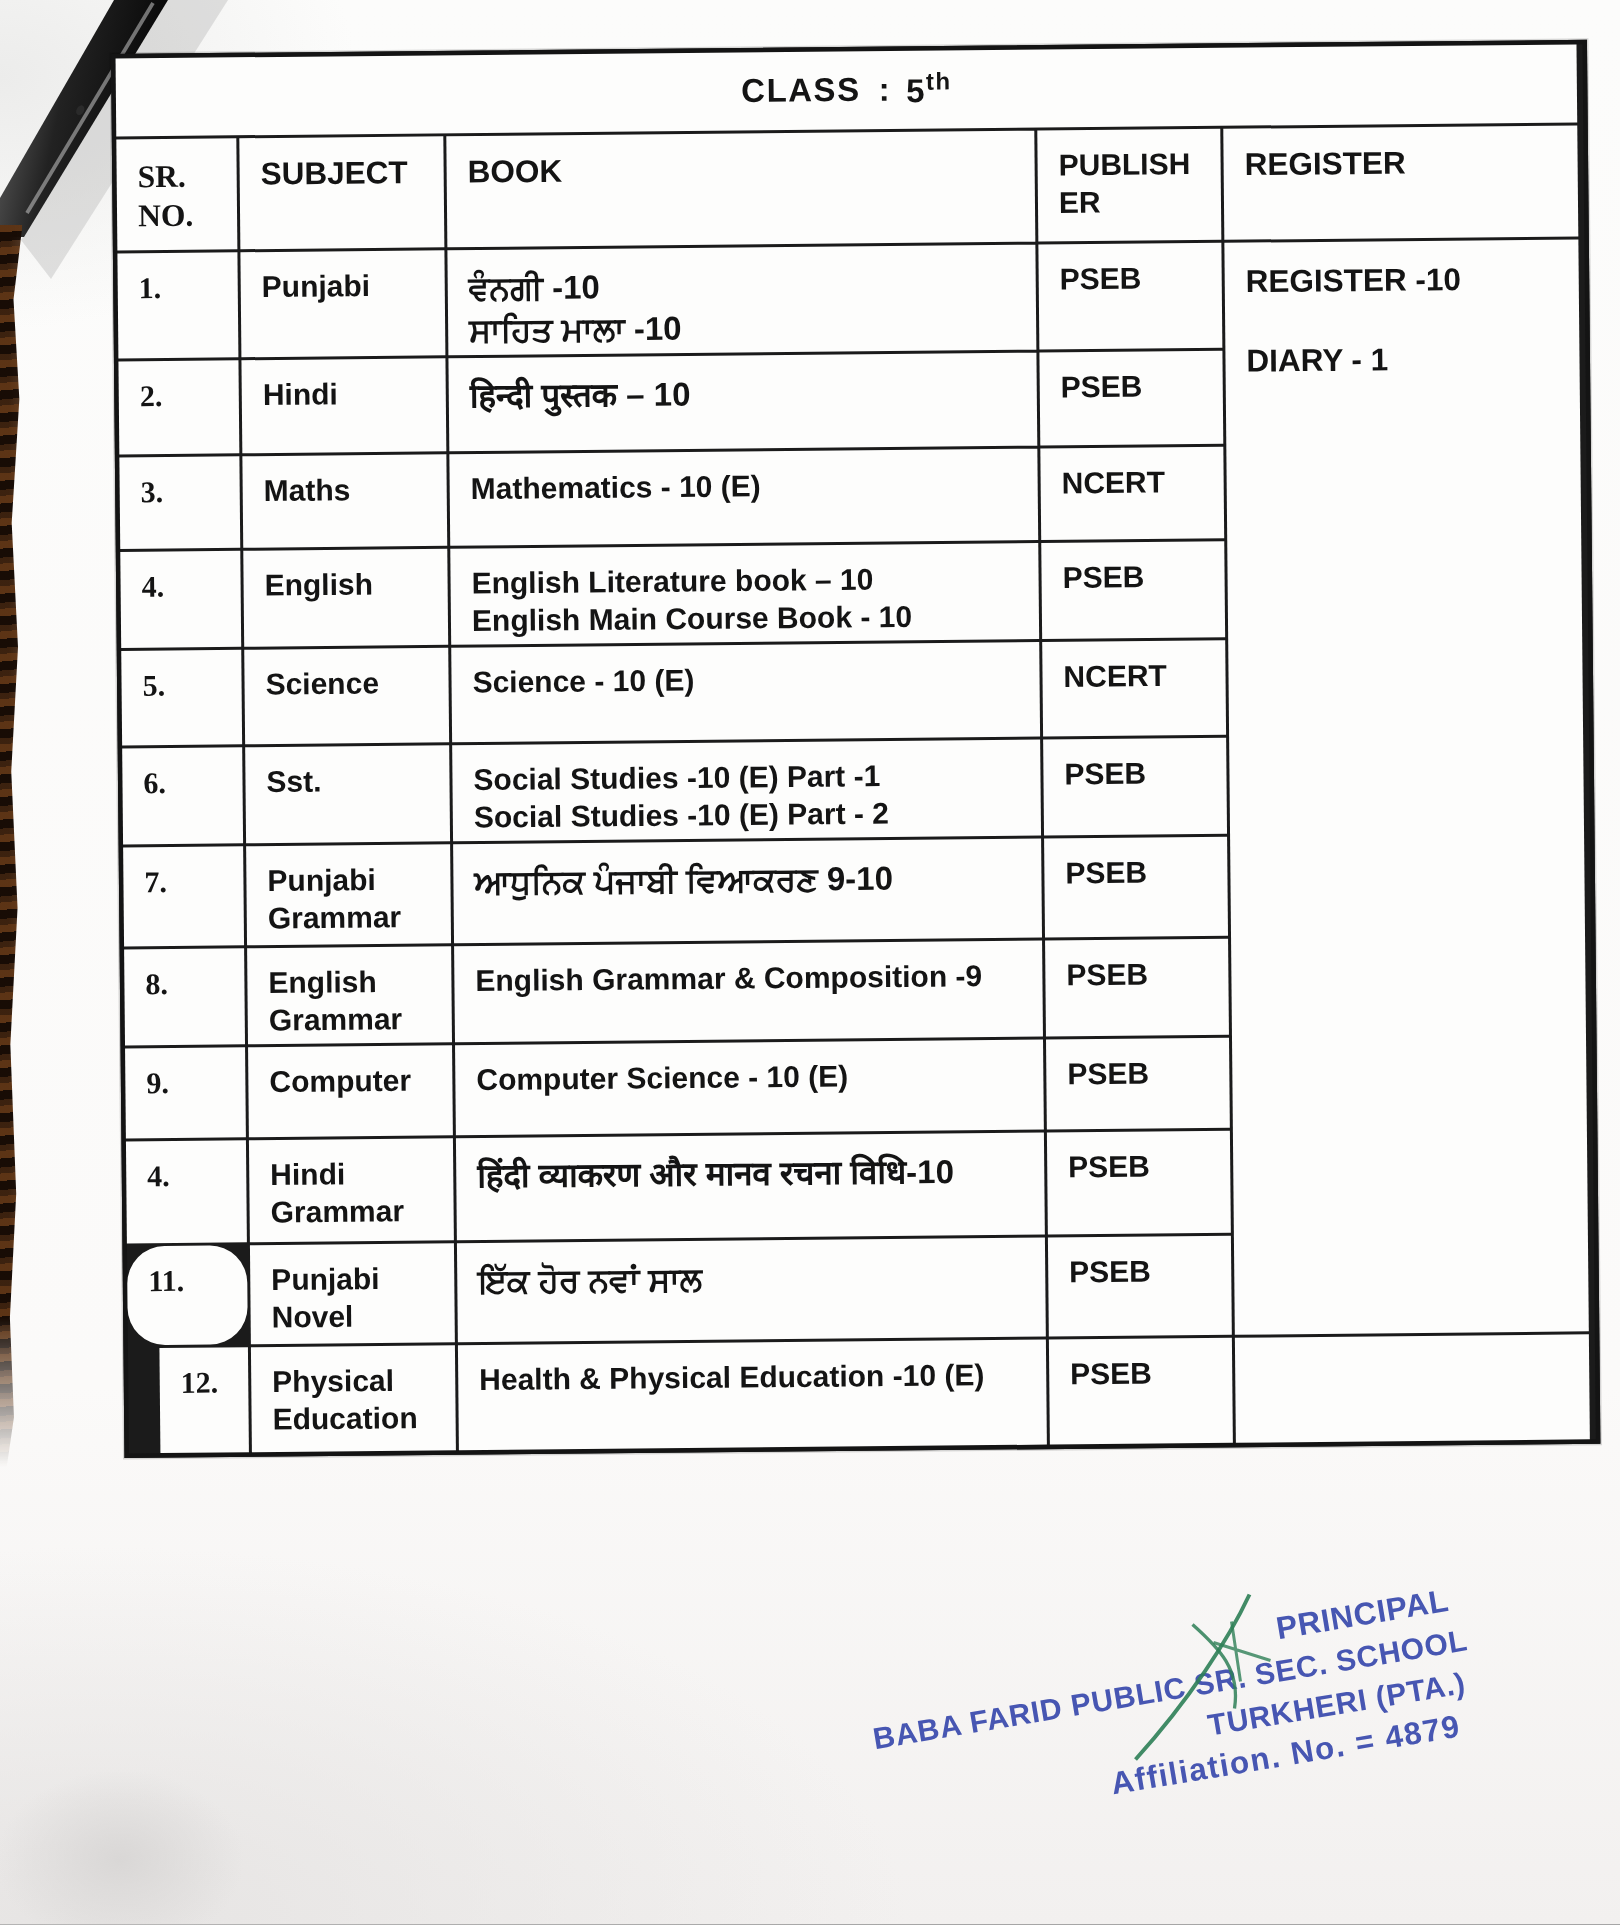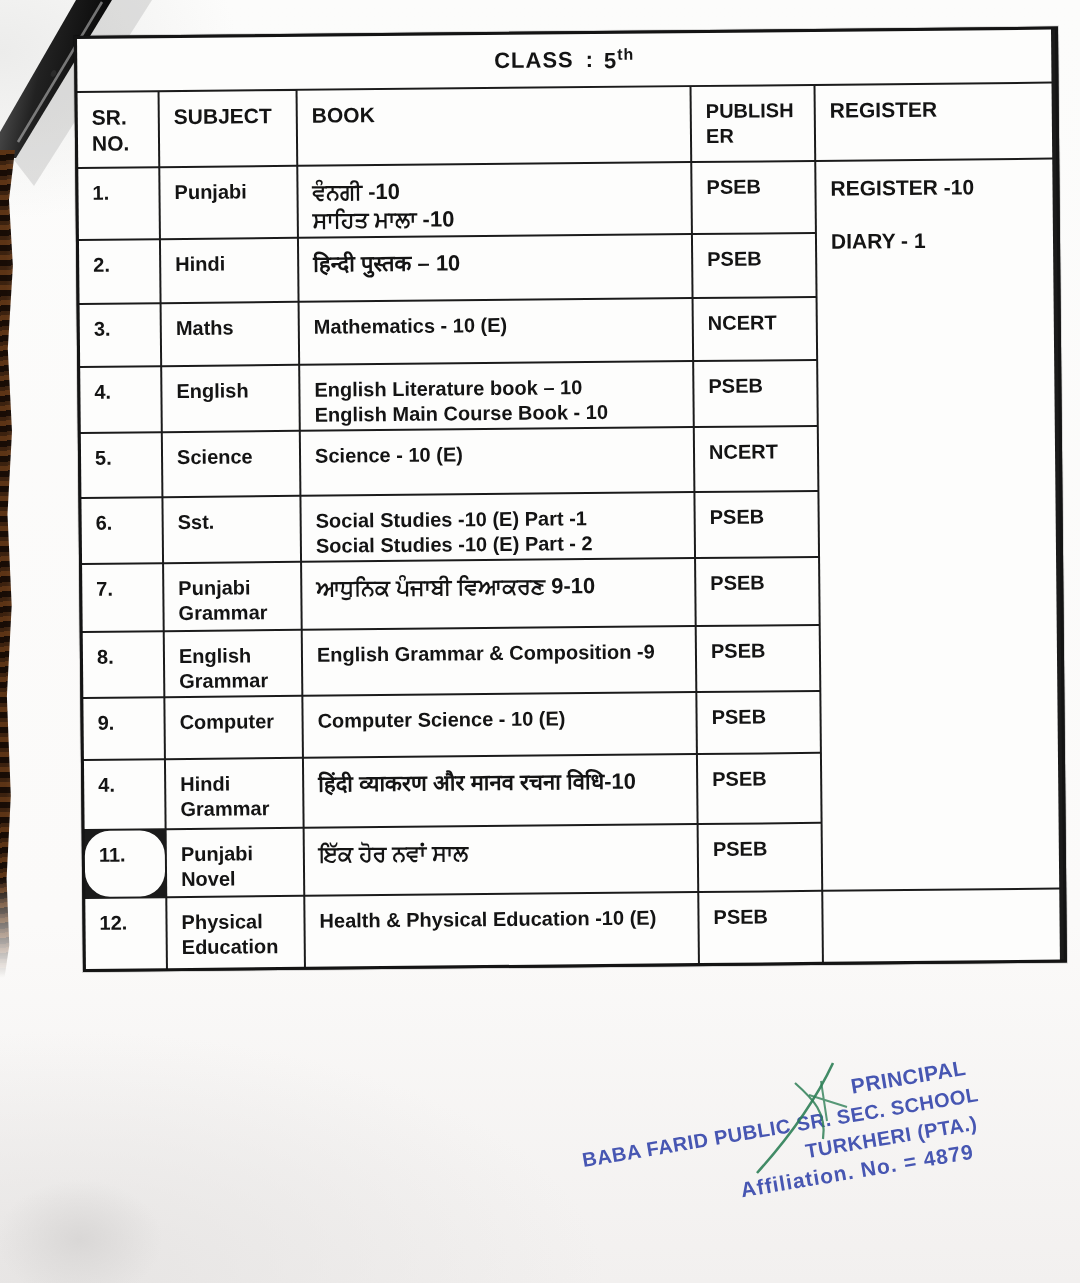--- a/index.html
+++ b/index.html
@@ -58,21 +58,21 @@
   }
   .caption-cell{
     grid-column:1/-1;grid-row:1;
     display:flex;align-items:center;justify-content:center;
     font-size:22px;letter-spacing:1px;padding:0;
   }
   .caption-cell sup{font-size:16px;vertical-align:super;}
   .caption-cell .colon{margin:0 10px 0 12px;}
   .hdr{font-size:21px;}
   .hdr-publisher{word-break:break-all;font-size:20px;}
-  .col1{grid-column:1;}
+  .col1{grid-column:1;font-family:Liberation Serif, serif;}
   .col2{grid-column:2;}
   .col3{grid-column:3;}
   .col4{grid-column:4;}
   .col5{grid-column:5;}
   .register-merged{grid-column:5;grid-row:3/14;padding-top:14px;}
   .register-note1{font-size:21px;}
   .register-note2{font-size:21px;margin-top:27px;}
   .register-empty{grid-column:5;grid-row:14;}
   .book-line{white-space:nowrap;}
   .indic{font-size:22px;}
@@ -194,21 +194,21 @@
       <div class="cell col3" style="grid-row: 12;">
         <div class="book-line indic">हिंदी व्याकरण और मानव रचना विधि-10</div>
       </div>
       <div class="cell col4" style="grid-row: 12;">PSEB</div>
       <div class="cell col1" style="grid-row: 13; border-radius: 25px;">11.</div>
       <div class="cell col2" style="grid-row: 13;">Punjabi Novel</div>
       <div class="cell col3" style="grid-row: 13;">
         <div class="book-line indic">ਇੱਕ ਹੋਰ ਨਵਾਂ ਸਾਲ</div>
       </div>
       <div class="cell col4" style="grid-row: 13;">PSEB</div>
-      <div class="cell col1" style="grid-row: 14;">12.</div>
+      <div class="cell col1" style="grid-row: 14; margin-left: 21px;">12.</div>
       <div class="cell col2" style="grid-row: 14;">Physical Education</div>
       <div class="cell col3" style="grid-row: 14;">
         <div class="book-line">Health &amp; Physical Education -10 (E)</div>
       </div>
       <div class="cell col4" style="grid-row: 14;">PSEB</div>
     </div>
 
   <div class="stamp" id="stamp" style="color: rgb(58, 75, 174);">
     <div class="s1">PRINCIPAL</div>
     <div class="s2">BABA FARID PUBLIC SR. SEC. SCHOOL</div>

